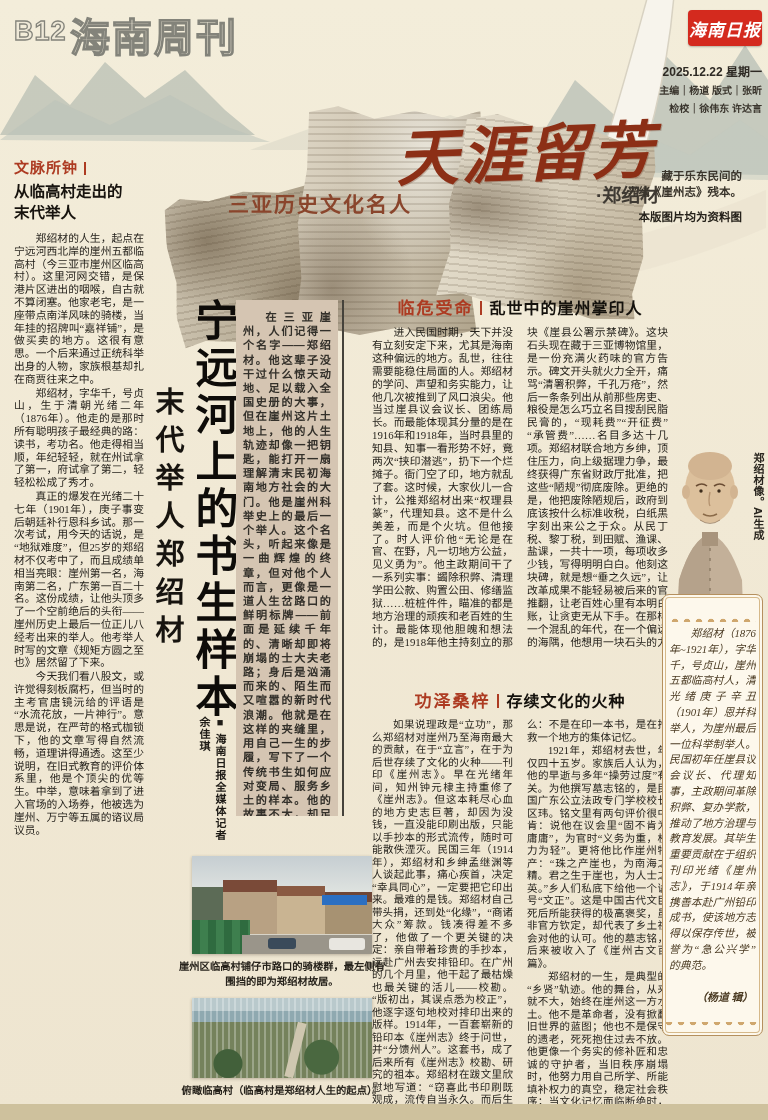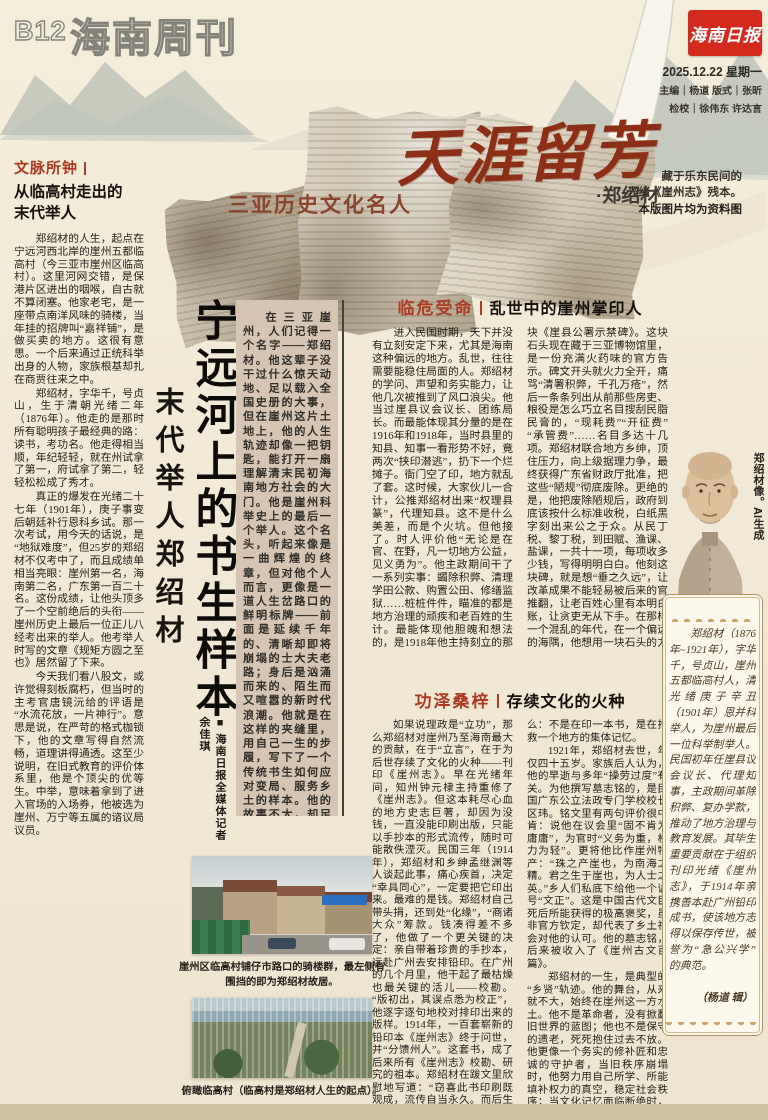--- a/index.html
+++ b/index.html
@@ -11,21 +11,21 @@
   
   .hollow{color:#efe9d8;-webkit-text-stroke:1.3px #83837a;font-weight:900;letter-spacing:1px;}
   .b12{left:14px;top:16px;font-size:27px;}
   .weekly{left:70px;top:6px;font-size:40px;letter-spacing:2px;}
   .kicker{left:228px;top:160px;font-size:21px;font-weight:900;color:#8a452c;
     letter-spacing:2px;font-family:"Liberation Serif",serif;z-index:6;margin-top:28px;}
   .series{left:396px;top:104px;font-size:62px;font-weight:900;font-style:italic;
     color:#8c2f16;font-family:"Liberation Serif",serif;letter-spacing:3px;
     transform:rotate(-2deg);z-index:6;text-shadow:1px 1px 0 rgba(90,30,10,.25);}
   .person{left:596px;top:180px;font-size:19px;font-weight:800;color:#3f3a33;z-index:6;}
-  .brandbox{left:688px;top:10px;width:74px;height:46px;background:#d42a1e;border-radius:4px;
+  .brandbox{left:688px;top:10px;width:74px;height:36px;background:#d42a1e;border-radius:4px;
     display:flex;align-items:center;justify-content:center;z-index:7;box-shadow:0 1px 2px rgba(0,0,0,.25);}
   .brandbox span{color:#fff;font-family:"Liberation Serif",serif;font-weight:900;
     font-size:17px;font-style:italic;letter-spacing:1px;}
   .dateblock{right:6px;top:62px;width:150px;text-align:right;z-index:7;}
   .dateblock .d1{font-size:12px;font-weight:900;color:#2e2a24;}
   .dateblock .d2{font-size:10px;font-weight:700;color:#3a352d;margin-top:3px;}
   
   .headsvg{left:0;top:0;z-index:1;}
   .book{position:absolute;z-index:3;box-shadow:4px 8px 16px rgba(70,55,35,.35);}
   .book::after{content:"";position:absolute;inset:0;
@@ -41,21 +41,21 @@
       linear-gradient(105deg,#ddd5c4 0%,#c9bfab 55%,#b0a48c 100%);
     clip-path:polygon(4% 3%,20% 0%,40% 5%,62% 1%,82% 4%,98% 0%,100% 16%,96% 38%,100% 60%,97% 82%,100% 96%,80% 100%,58% 96%,36% 100%,14% 97%,0% 100%,3% 76%,0% 52%,4% 28%);}
   .bk3{left:448px;top:122px;width:200px;height:190px;transform:rotate(8deg);z-index:5;
     background:radial-gradient(ellipse at 15% 50%,rgba(90,72,50,.5),rgba(0,0,0,0) 38%),
       radial-gradient(ellipse at 70% 85%,rgba(110,90,60,.35),rgba(0,0,0,0) 35%),
       linear-gradient(100deg,#e5decd 0%,#d6cdb9 55%,#bfb29a 100%);
     clip-path:polygon(3% 5%,18% 0%,38% 4%,60% 0%,80% 5%,97% 2%,100% 18%,96% 40%,100% 64%,97% 84%,100% 97%,78% 100%,56% 95%,34% 100%,12% 96%,0% 99%,4% 74%,0% 50%,3% 26%);}
   
   .bookscap{right:26px;top:168px;width:160px;text-align:right;z-index:6;}
   .bookscap .l{font-size:11.5px;font-weight:700;color:#3a352c;line-height:16px;}
-  .bookscap .credit{font-size:11.5px;font-weight:900;color:#26221b;text-align:right;}
+  .bookscap .credit{font-size:11.5px;font-weight:900;color:#26221b;margin-top:8px;text-align:right;}
   
   .ledecol{left:14px;top:156px;width:130px;height:900px;overflow:hidden;z-index:6;}
   .seclabel{font-family:"Liberation Serif",serif;font-weight:900;color:#ad3b22;}
   .ledecol .seclabel{font-size:15px;letter-spacing:1px;}
   .lbar{display:inline-block;width:2px;height:13px;background:#ad3b22;margin-left:6px;vertical-align:-2px;}
   .ledehead{font-size:15.5px;font-weight:900;color:#17130e;line-height:21px;margin-top:4px;}
   .bodyp{font-size:10.8px;line-height:12.8px;text-align:justify;text-indent:2em;
     color:#26231d;margin:0 0 1px 0;font-family:"Liberation Serif",serif;}
   .ledecol .bodyp:first-of-type{margin-top:9px;}
   

